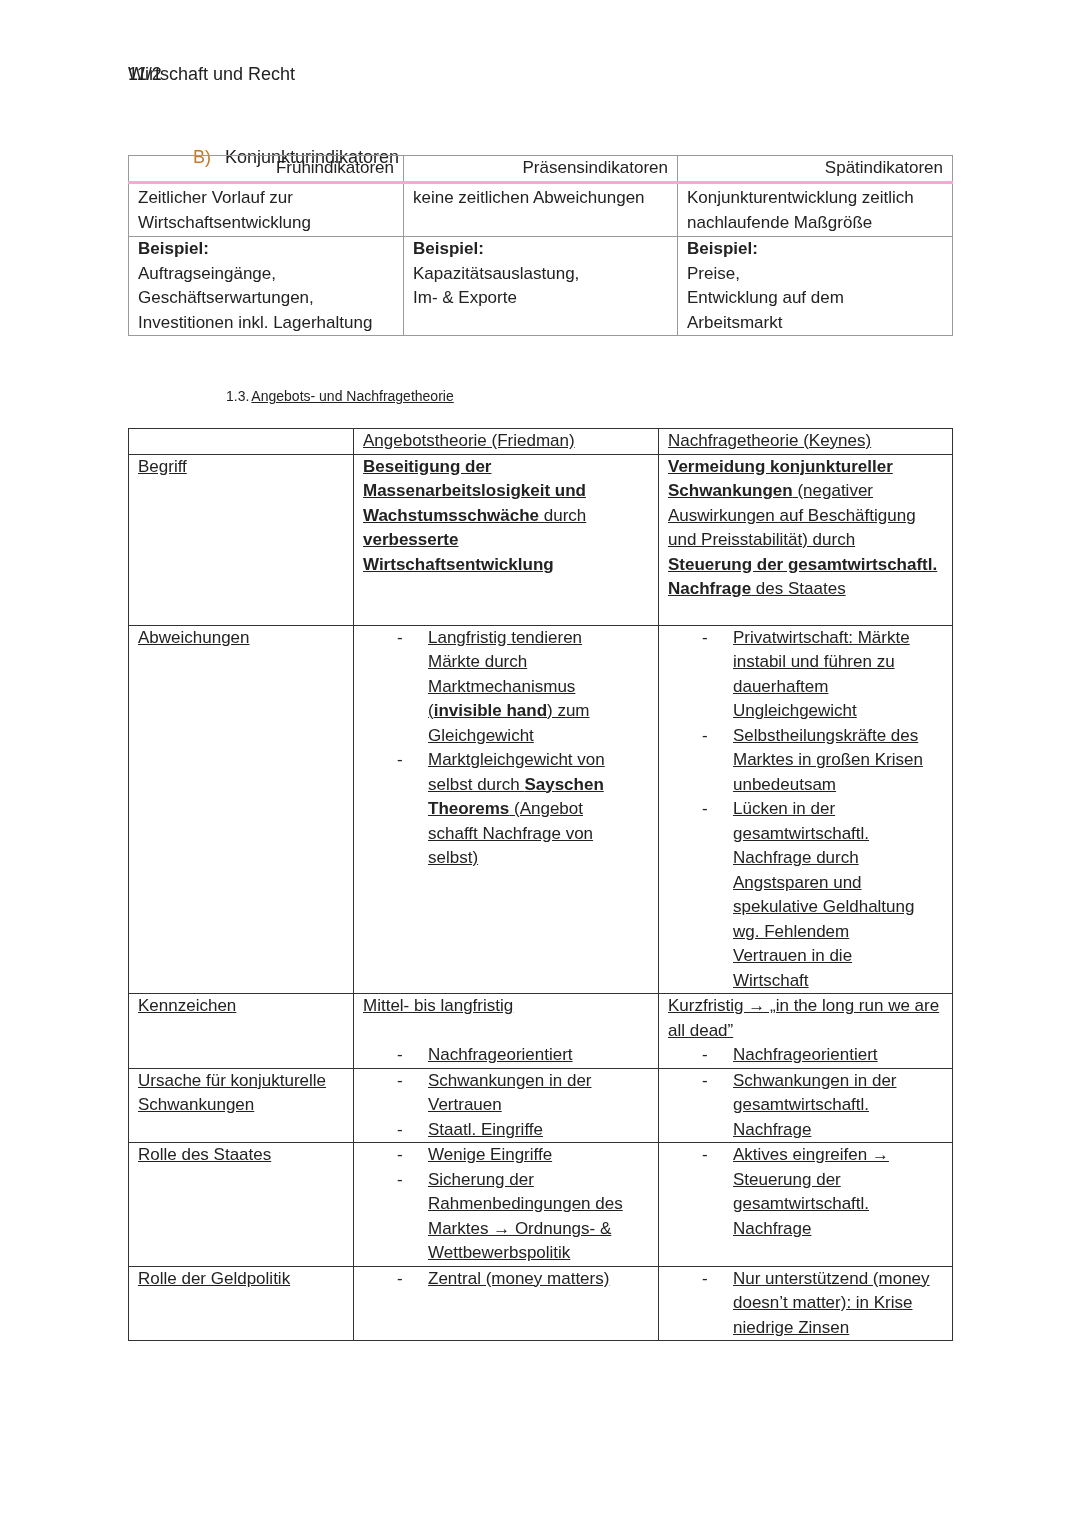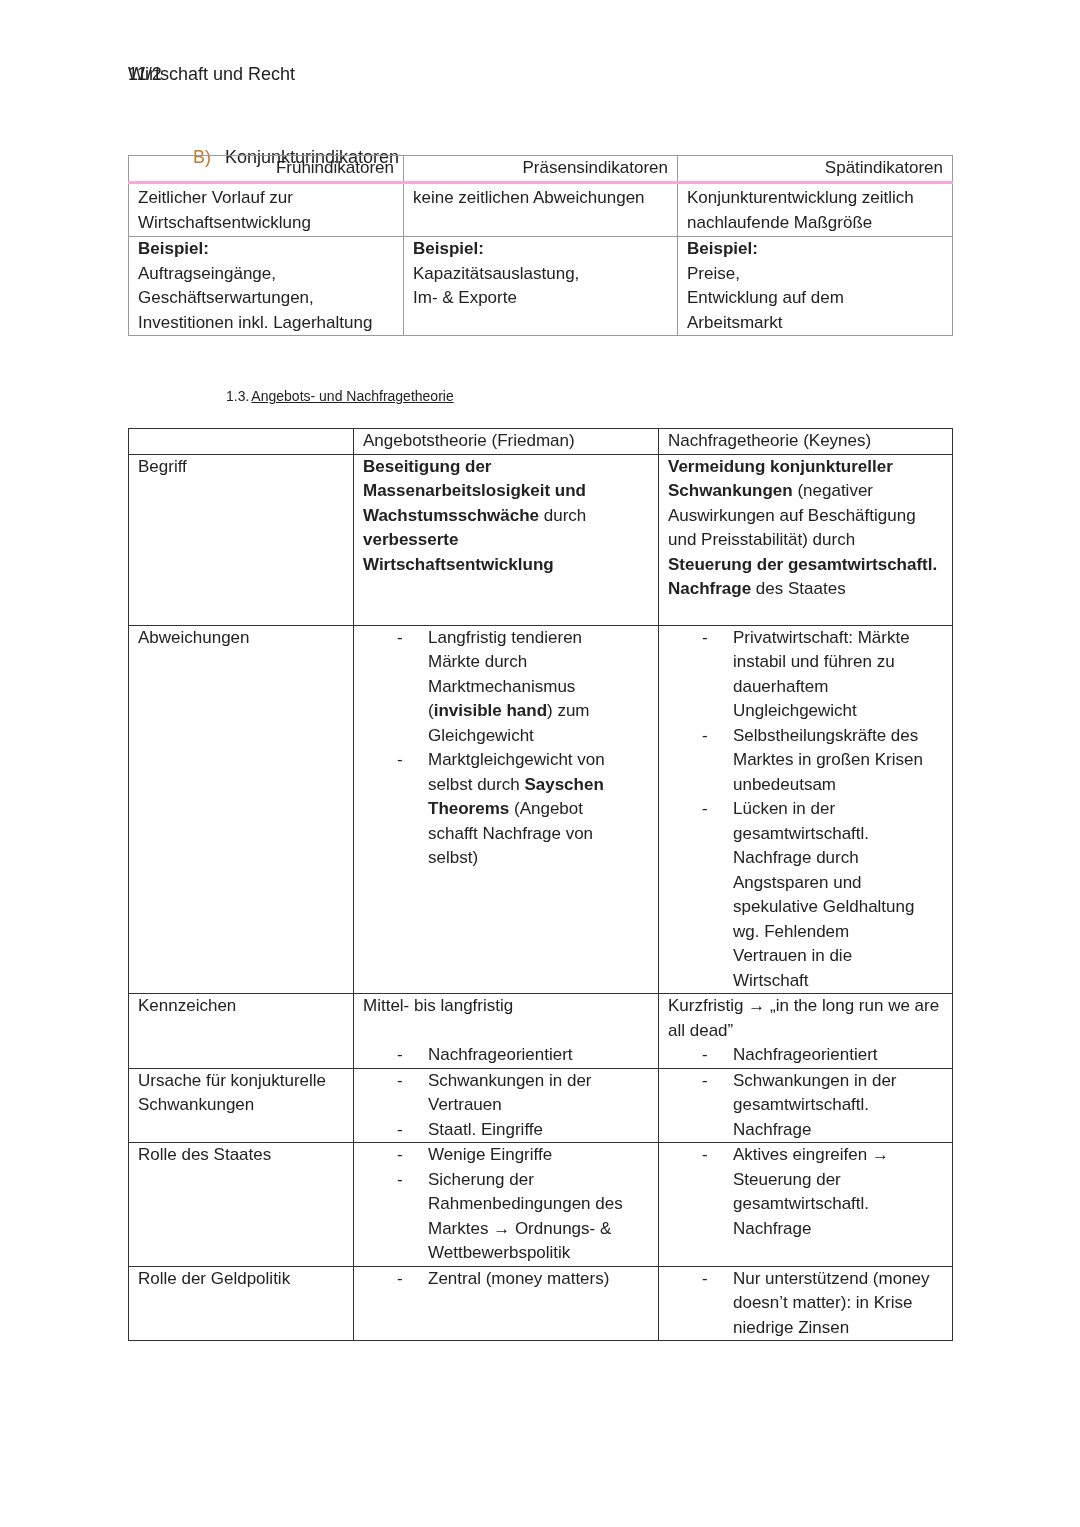--- a/index.html
+++ b/index.html
@@ -21,21 +21,21 @@
   .t1 { position: absolute; top: 155px; left: 128px; width: 824px; }
   .t1 td, .t1 th { border: 1px solid #9a9a9a; }
   .t1 th { font-weight: normal; text-align: right; height: 25px; border-bottom: 3px solid #f9a8d4; }
   .t1 .r1 td { height: 50px; padding-top: 2px; }
   .t1 .r2 td { height: 98px; }
 
   .section-13 { position: absolute; top: 388px; left: 226px; font-size: 14px; }
   .section-13 .title { text-decoration: underline; margin-left: 2px; }
 
   .t2 { position: absolute; top: 428px; left: 128px; width: 824px; }
-  .t2 td { border: 1.5px solid #333333; }
+  .t2 td { border: 1.5px solid #333333; text-decoration: underline; }
   .t2 col.c1 { width: 225px; } .t2 col.c2 { width: 305px; } .t2 col.c3 { width: 294px; }
   .b { font-weight: bold; }
   ul.dash { list-style: none; margin: 0; padding: 0 0 0 65px; }
   ul.dash li { position: relative; }
   ul.dash li::before { content: "-"; position: absolute; left: -31px; }
   .spacer { height: 24.5px; }
 </style>
 </head>
 <body>
 

